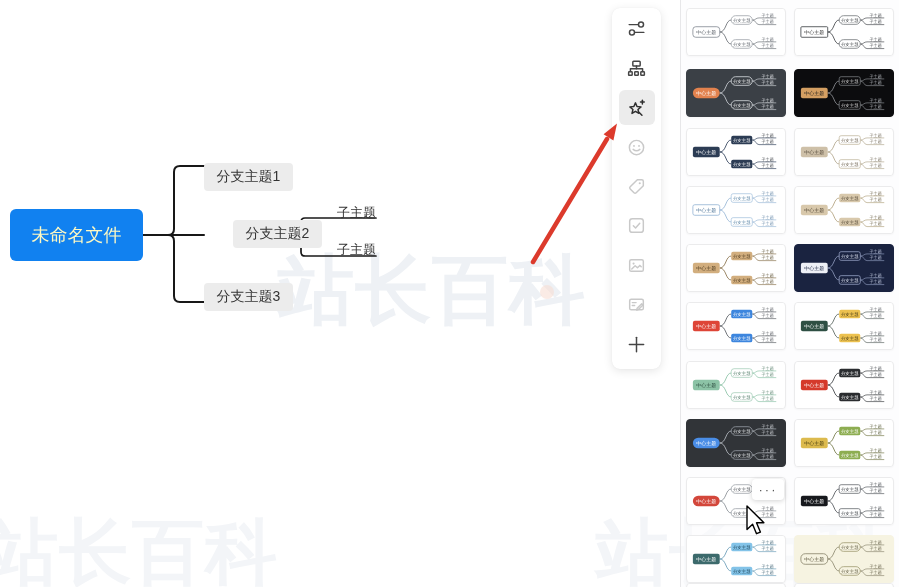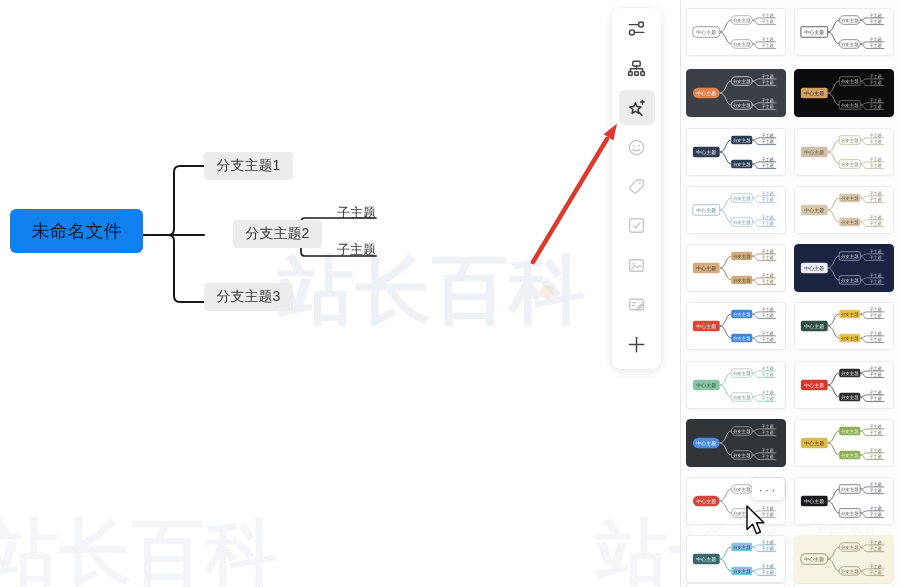--- a/index.html
+++ b/index.html
@@ -10,28 +10,28 @@
   .wm { position:absolute; font-weight:700; color:#eef1f5; letter-spacing:1px;
         white-space:nowrap; z-index:0; user-select:none;font-family:Liberation Mono, monospace; }
   .wm-center { left:278px; top:240px; font-size:76px; }
   .wm-bl { left:-14px; top:505px; font-size:72px; color:#f3f5f8; }
   .wm-br { left:596px; top:505px; font-size:72px; color:#f3f5f8; }
   .wm-dot { position:absolute; left:540px; top:285px; width:14px; height:14px;
             border-radius:50%; background:#f6ddd3; opacity:.6; z-index:0; }
 
   
   #map-lines { position:absolute; left:0; top:0; z-index:1; pointer-events:none; }
-  .root-node { position:absolute; left:10px; top:209px; width:133px; height:44px;
-               background:var(--root-blue,#1181f0); border-radius:6px; color:#0f172a;
+  .root-node { position:absolute; left:10px; top:209px; width:133px; height:52px;
+               background:var(--root-blue,#1181f0); border-radius:6px; color:#fef9c3;
                font-size:18px; display:flex; align-items:center; justify-content:center;
                z-index:2; }
   .branch-node { position:absolute; left:204px; width:89px; height:28px;
                  background:#ececec; border-radius:4px; color:#333; font-size:14px;
                  display:flex; align-items:center; justify-content:center; z-index:2; }
-  .branch-1 { top:152px; } .branch-2 { top:220px;margin-left:29px; } .branch-3 { top:283px; }
+  .branch-1 { top:163px; } .branch-2 { top:220px;margin-left:29px; } .branch-3 { top:283px; }
   .sub-node { position:absolute; left:337px; font-size:13px; color:#333; z-index:2; }
   .sub-1 { top:204px; } .sub-2 { top:241px; }
 
   
   .toolbar { position:absolute; left:612px; top:8px; width:49px; height:361px;
              background:#fff; border-radius:8px; z-index:3;
              box-shadow:0 2px 10px rgba(0,0,0,.10), 0 0 1px rgba(0,0,0,.08);
              display:flex; flex-direction:column; align-items:center; padding:3px 0; }
   .tb-btn { width:36px; height:36px; margin-bottom:4px; border-radius:6px;
             display:flex; align-items:center; justify-content:center; cursor:pointer; }

